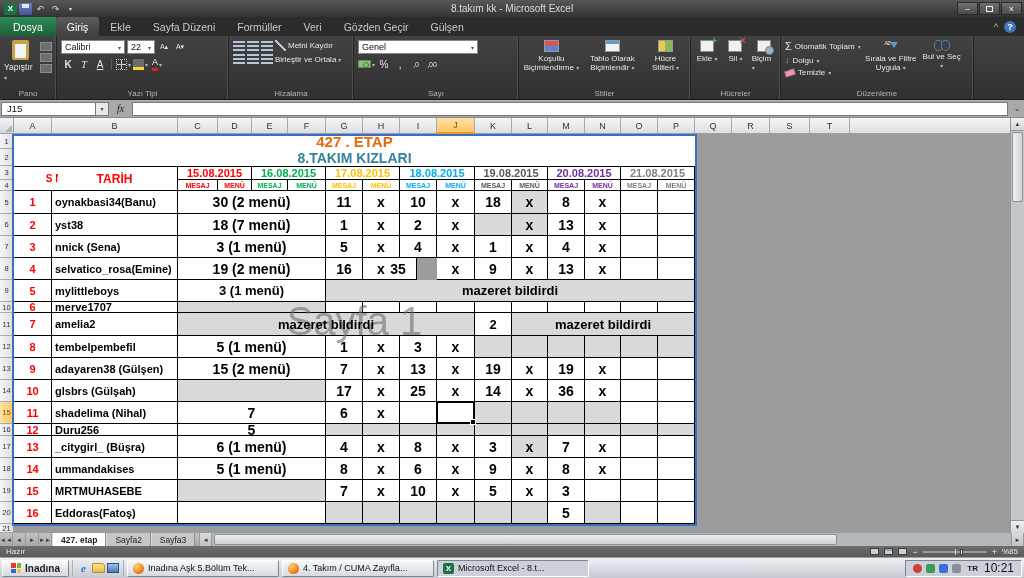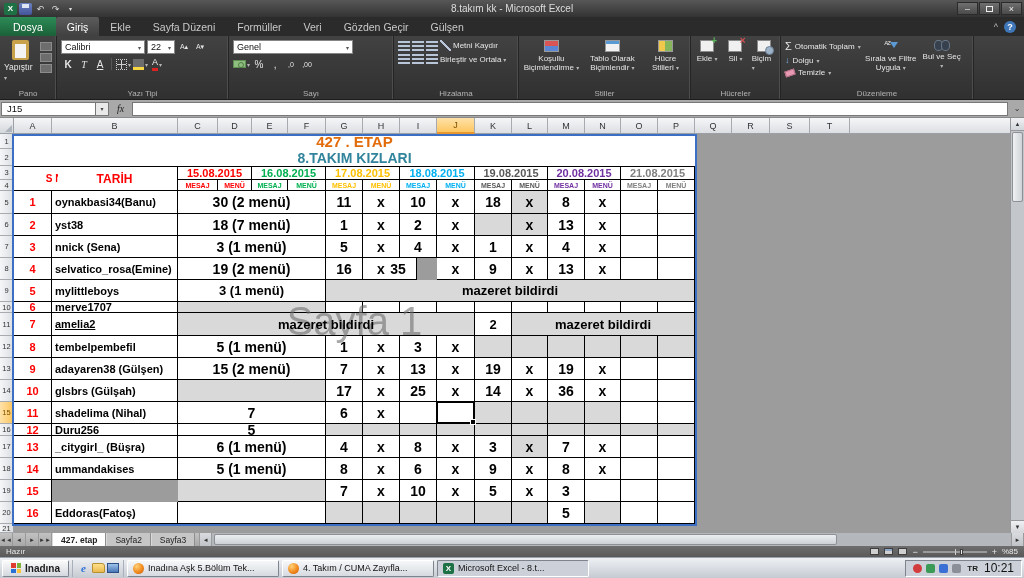--- a/index.html
+++ b/index.html
@@ -206,21 +206,21 @@
         <span class="pico"></span>
         <span class="pico"></span>
       </div>
     </div>
     <div class="rg-label">Pano</div>
   </div>
 
   <div class="rgroup" style="width:172px">
     <div class="rg-body col">
       <div class="row">
-        <div class="combo" style="width:84px">
+        <div class="combo" style="width:64px">
             <span>Calibri</span>
             <span class="ar">▾</span>
           </div>
         <div class="combo" style="width:28px">
             <span>22</span>
             <span class="ar">▾</span>
           </div>
         <span class="minib sm">A▴</span>
         <span class="minib sm">A▾</span>
       </div>
@@ -239,42 +239,20 @@
           </span>
         <span class="minib">
             <span class="ic-fontc">A</span>
             <span class="ar">▾</span>
           </span>
       </div>
     </div>
     <div class="rg-label">Yazı Tipi</div>
   </div>
 
-  <div class="rgroup" style="width:165px">
-    <div class="rg-body col">
-      <div class="row">
-        <div class="combo" style="width:120px">
-            <span>Genel</span>
-            <span class="ar">▾</span>
-          </div>
-      </div>
-      <div class="row">
-        <span class="minib">
-            <span class="ic-money"></span>
-            <span class="ar">▾</span>
-          </span>
-        <span class="minib">%</span>
-        <span class="minib">,</span>
-        <span class="minib sm">,0</span>
-        <span class="minib sm">,00</span>
-      </div>
-    </div>
-    <div class="rg-label">Sayı</div>
-  </div>
-
   <div class="rgroup" style="width:125px">
     <div class="rg-body col">
       <div class="row">
         <span class="alico"></span>
         <span class="alico"></span>
         <span class="alico"></span>
         <span class="ic-diag"></span>
         <span class="txtbtn">
             <span>Metni Kaydır</span>
           </span>
@@ -283,20 +261,42 @@
         <span class="alico"></span>
         <span class="alico"></span>
         <span class="alico"></span>
         <span class="txtbtn">
             <span>Birleştir ve Ortala</span>
             <span class="ar">▾</span>
           </span>
       </div>
     </div>
     <div class="rg-label">Hizalama</div>
+  </div>
+
+  <div class="rgroup" style="width:165px">
+    <div class="rg-body col">
+      <div class="row">
+        <div class="combo" style="width:120px">
+            <span>Genel</span>
+            <span class="ar">▾</span>
+          </div>
+      </div>
+      <div class="row">
+        <span class="minib">
+            <span class="ic-money"></span>
+            <span class="ar">▾</span>
+          </span>
+        <span class="minib">%</span>
+        <span class="minib">,</span>
+        <span class="minib sm">,0</span>
+        <span class="minib sm">,00</span>
+      </div>
+    </div>
+    <div class="rg-label">Sayı</div>
   </div>
 
   <div class="rgroup" style="width:172px">
     <div class="rg-body">
       <div class="stybtn" style="width:58px">
         <span class="ic-cond"></span>
         <span class="stylbl"><span>Koşullu Biçimlendirme</span> <span class="ar">▾</span></span>
       </div>
       <div class="stybtn" style="width:58px">
         <span class="ic-table"></span>
@@ -654,21 +654,21 @@
     <div class="cell c-val" style="left: 437px; width: 38px; top: 168px; height: 11px;"></div>
     <div class="cell c-val" style="left: 475px; width: 37px; top: 168px; height: 11px;"></div>
     <div class="cell c-val" style="left: 512px; width: 36px; top: 168px; height: 11px;"></div>
     <div class="cell c-val" style="left: 548px; width: 37px; top: 168px; height: 11px;"></div>
     <div class="cell c-val" style="left: 585px; width: 36px; top: 168px; height: 11px;"></div>
     <div class="cell c-val" style="left: 621px; width: 37px; top: 168px; height: 11px;"></div>
     <div class="cell c-val" style="left: 658px; width: 37px; top: 168px; height: 11px;"></div>
     <div class="cell c-sno" style="left: 14px; width: 38px; top: 179px; height: 23px;">
       <span>7</span>
     </div>
-    <div class="cell c-name" style="left: 52px; width: 126px; top: 179px; height: 23px; text-decoration: underline;">
+    <div class="cell c-name" style="left: 52px; width: 126px; top: 179px; height: 23px;">
       <span>amelia2</span>
     </div>
     <div class="cell c-maz gray" style="left: 178px; width: 297px; top: 179px; height: 23px;">
       <span>mazeret bildirdi</span>
     </div>
     <div class="cell c-maz" style="left: 475px; width: 37px; top: 179px; height: 23px;">
       <span>2</span>
     </div>
     <div class="cell c-maz gray" style="left: 512px; width: 183px; top: 179px; height: 23px;">
       <span>mazeret bildirdi</span>
@@ -876,20 +876,23 @@
       <span>8</span>
     </div>
     <div class="cell c-val" style="left: 585px; width: 36px; top: 324px; height: 22px;">
       <span>x</span>
     </div>
     <div class="cell c-val" style="left: 621px; width: 37px; top: 324px; height: 22px;"></div>
     <div class="cell c-val" style="left: 658px; width: 37px; top: 324px; height: 22px;"></div>
     <div class="cell c-sno" style="left: 14px; width: 38px; top: 346px; height: 22px;">
       <span>15</span>
     </div>
+    <div class="cell c-name" style="left: 52px; width: 126px; top: 346px; height: 22px;">
+      <span>MRTMUHASEBE</span>
+    </div>
     <div class="cell c-left gray" style="left: 178px; width: 148px; top: 346px; height: 22px;"></div>
     <div class="cell c-val" style="left: 326px; width: 37px; top: 346px; height: 22px;">
       <span>7</span>
     </div>
     <div class="cell c-val" style="left: 363px; width: 37px; top: 346px; height: 22px;">
       <span>x</span>
     </div>
     <div class="cell c-val" style="left: 400px; width: 37px; top: 346px; height: 22px;">
       <span>10</span>
     </div>

